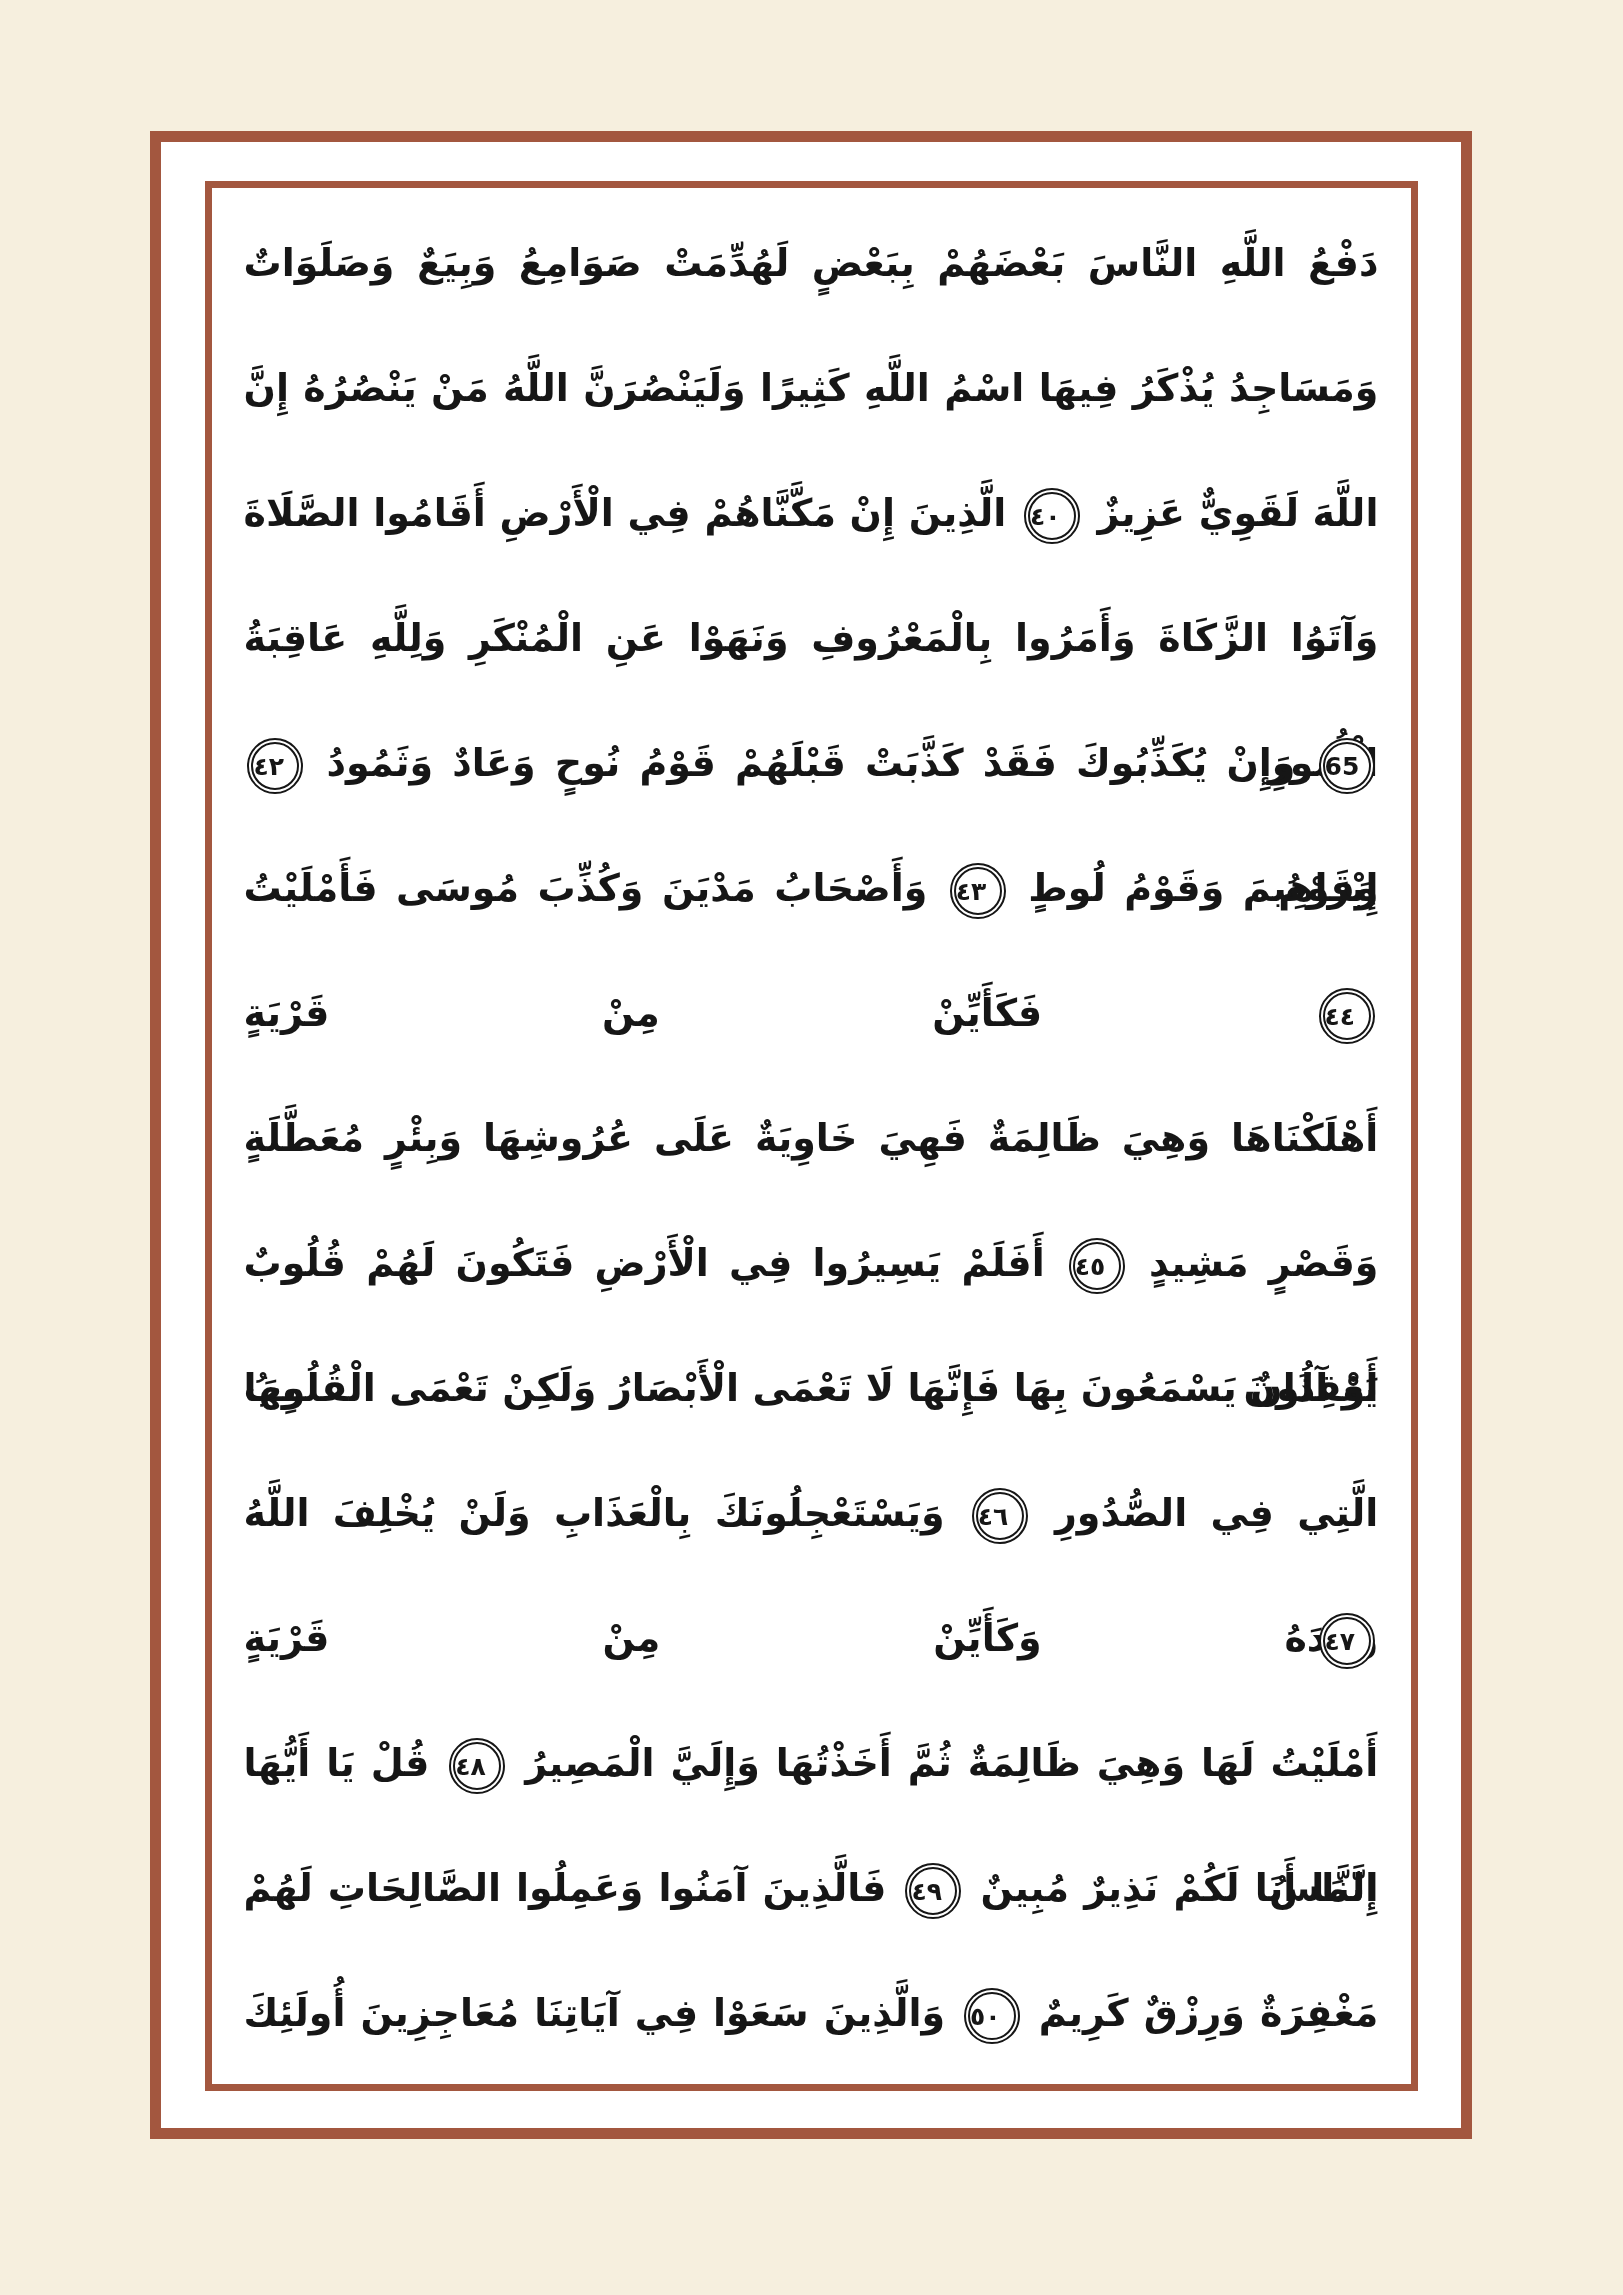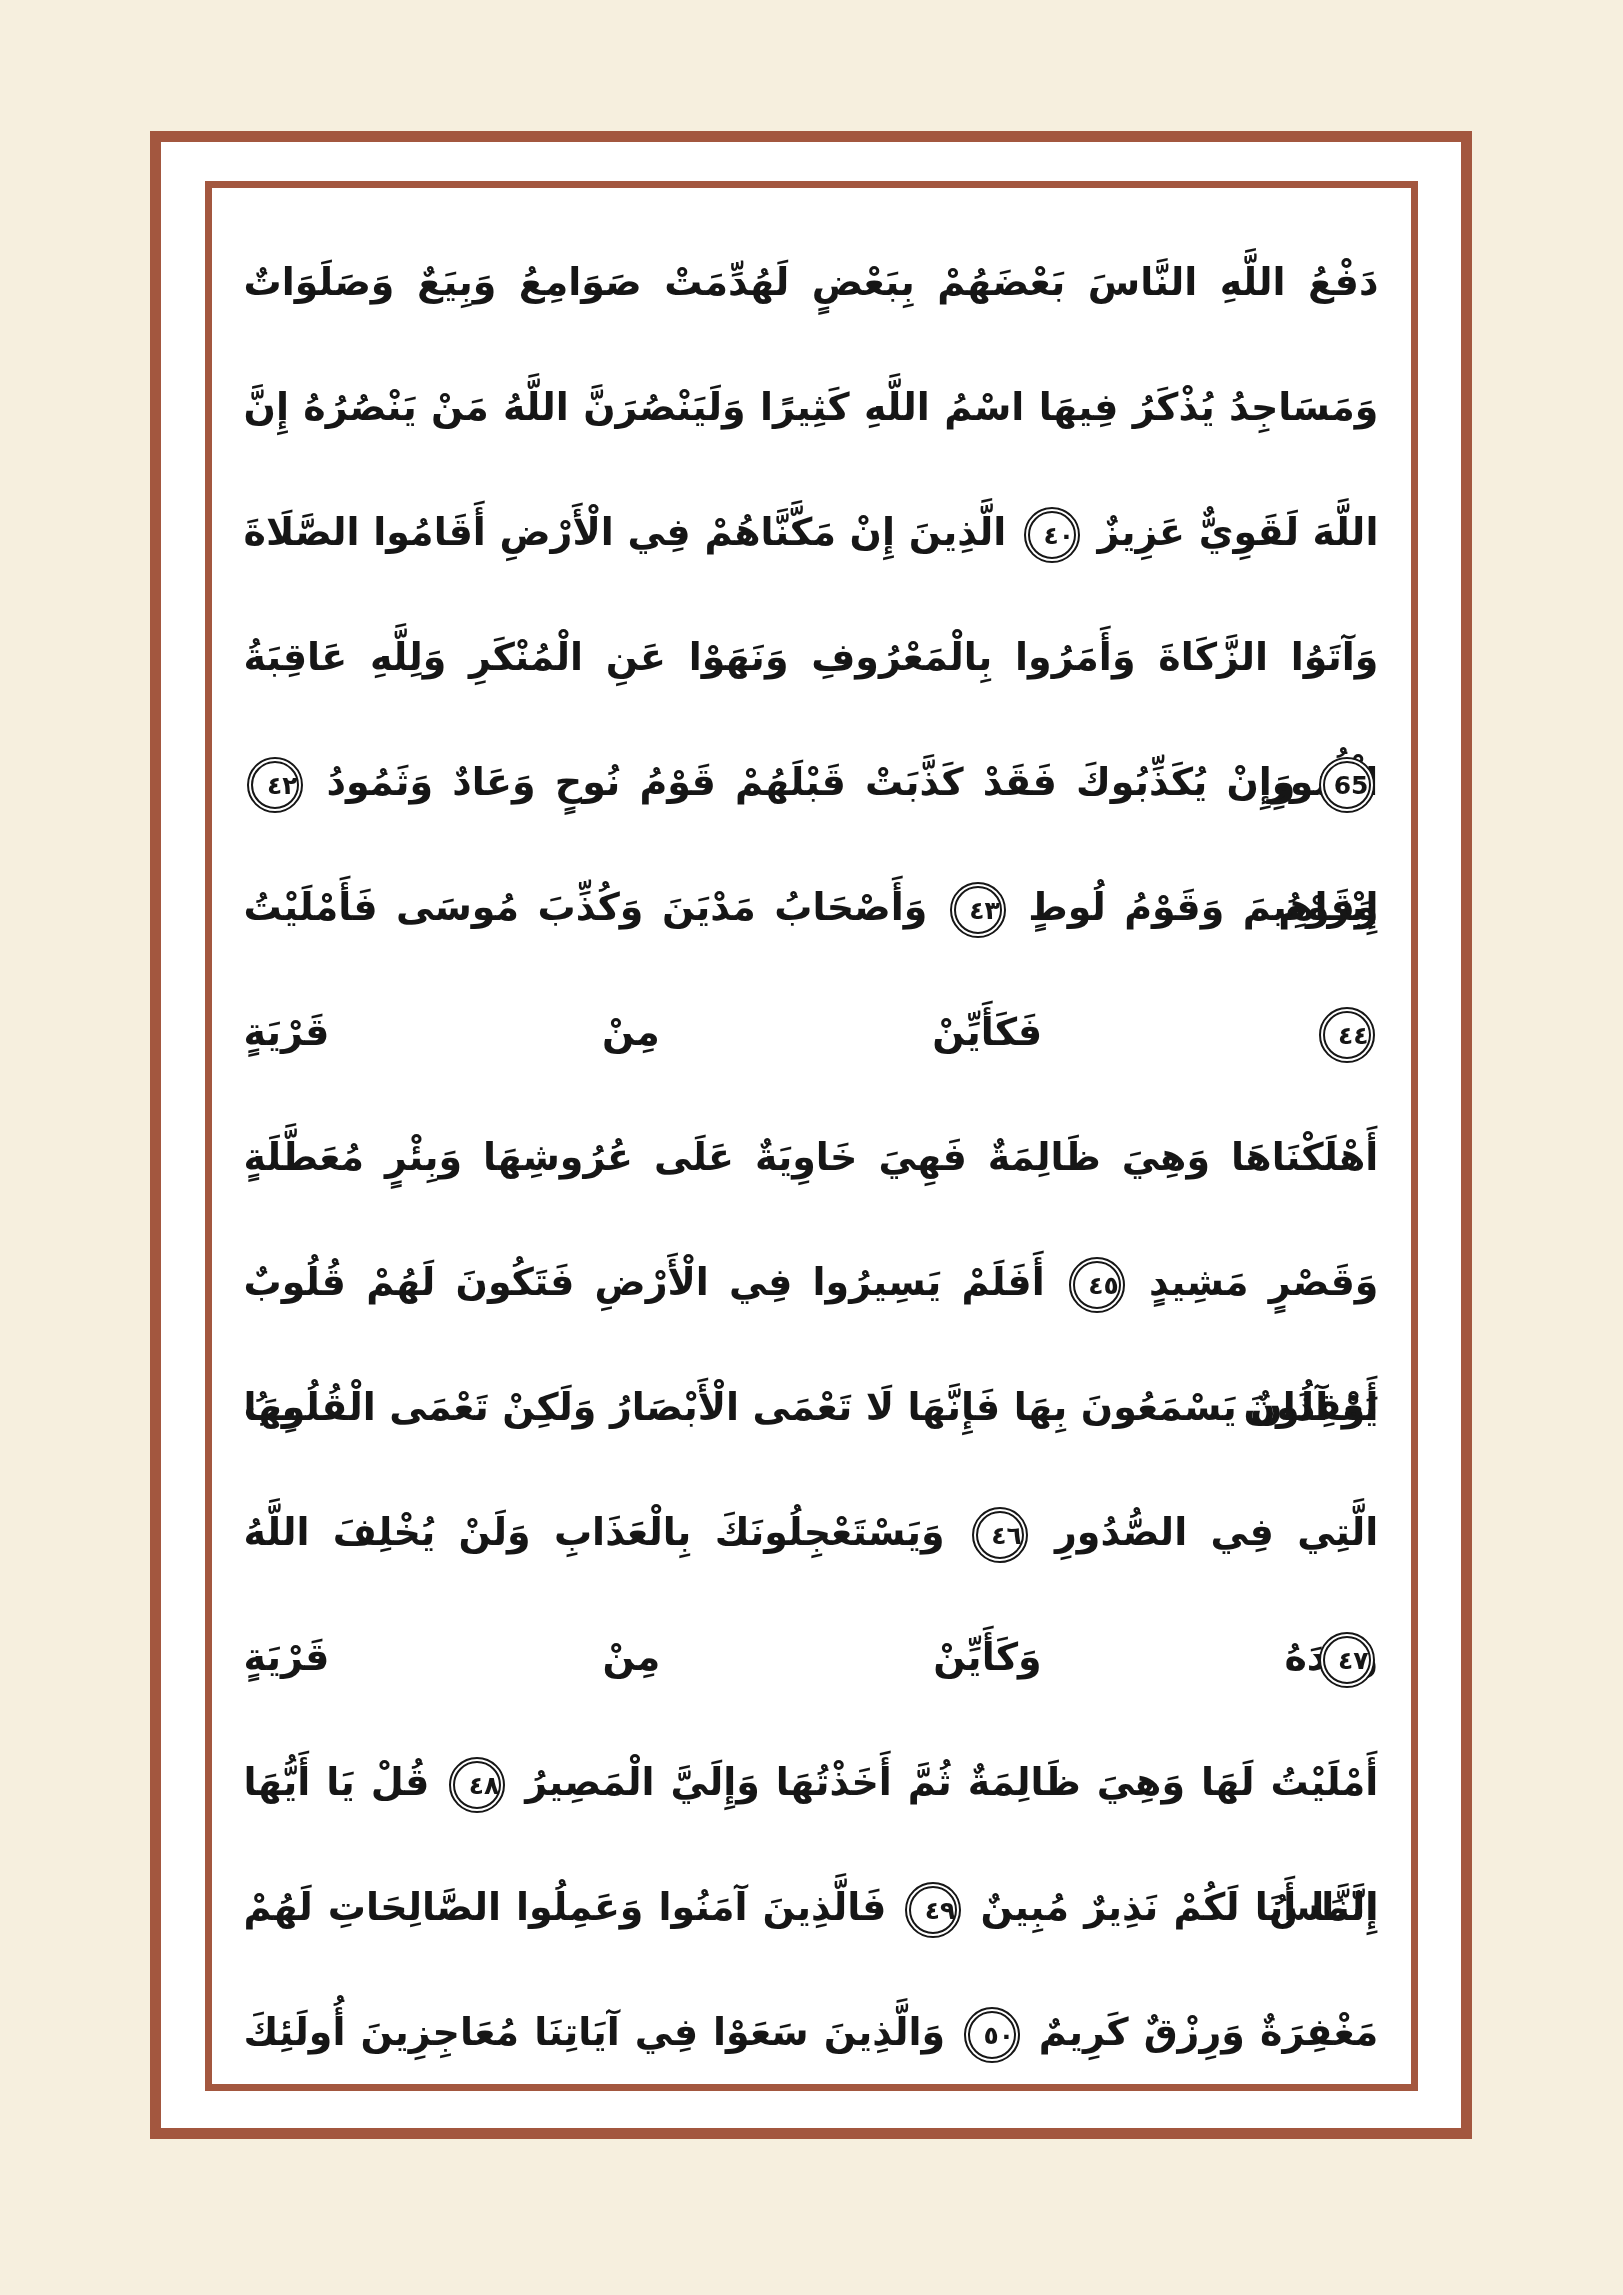--- a/index.html
+++ b/index.html
@@ -22,37 +22,37 @@
     position:absolute;left:150px;top:131px;width:1322px;height:2008px;
     border:11.8px solid var(--brown);background:var(--white);z-index:1;
   }
   .inner-frame{
     position:absolute;left:205px;top:181px;width:1213px;height:1910px;
     border:7.9px solid var(--brown);background:var(--white);z-index:2;
   }
 
   
   .text-area{
-    position:absolute;left:224px;top:215px;width:1174px;height:1879px;
+    position:absolute;left:224px;top:196px;width:1174px;height:1879px;
     z-index:3;direction:rtl;
     padding:5.2px 19.6px 0 19.6px;
     color:var(--ink);
     font-family:"DejaVu Sans",sans-serif;
     font-weight:bold;
   }
   .line{
     height:125px;line-height:125px;
     font-size:38px;
     text-align:justify;
     text-align-last:justify;
     white-space:normal;
   }
   .run{white-space:normal;}
   .ayah{
-    display:inline-flex;align-items:center;justify-content:flex-start;
+    display:inline-flex;align-items:center;justify-content:flex-end;
     width:56px;height:56px;
     border:6.5px double var(--ink);
     border-radius:50%;
     background:var(--white);
     vertical-align:middle;
     margin:0 3.9px;
   }
   .ayah-num{
     font-size:25px;line-height:1;font-weight:bold;color:var(--ink);
     transform:translateY(1.3px);

